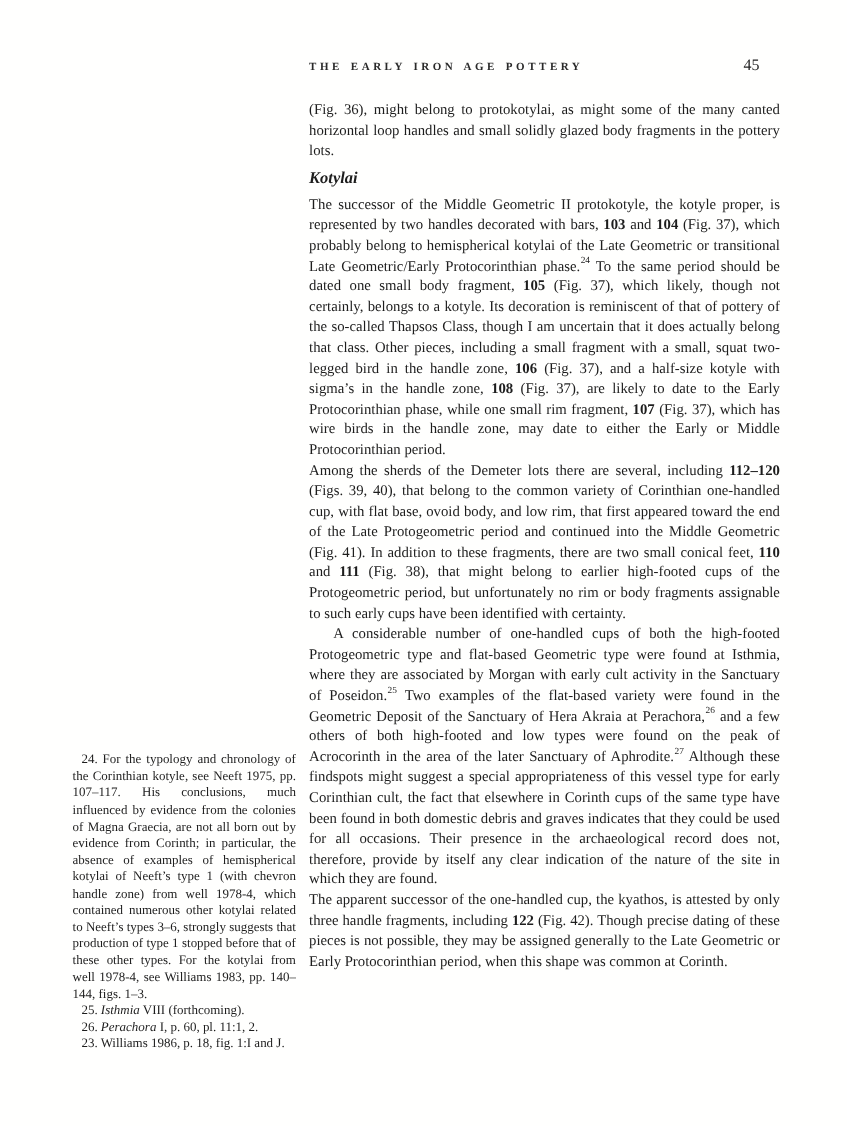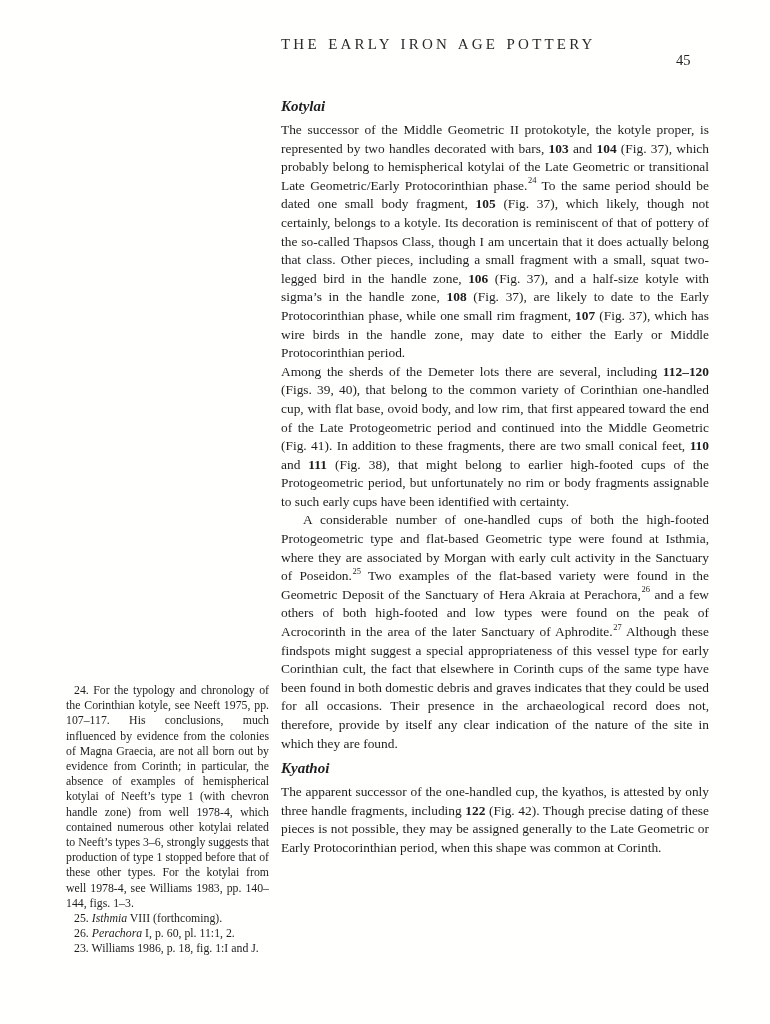--- a/index.html
+++ b/index.html
@@ -12,26 +12,26 @@
     width: 770px;
     height: 1024px;
     background: #fffffe;
     overflow: hidden;
     font-family: "Liberation Serif", serif;
     color: #1d1d1d;
   }
   .running-head {
     position: absolute;
     left: 281px;
-    top: 38px;
-    font-size: 15px;
+    top: 55px;
+    font-size: 10px;
     line-height: 13px;
     letter-spacing: 3.2px;
     word-spacing: 1.5px;
-    font-weight: 400;
+    font-weight: 700;
     color: #2a2a2a;
   }
   .page-number {
     position: absolute;
     left: 676px;
     top: 52px;
     font-size: 14.5px;
     line-height: 16px;
     color: #222;
   }
@@ -93,24 +93,24 @@
   <div class="page-number">45</div>
 
   <aside class="footnotes">
     <p class="footnote"><span>24. For the typology and chronology of the Corinthian kotyle, see Neeft 1975, pp. 107–117. His conclusions, much influenced by evidence from the colonies of Magna Graecia, are not all born out by evidence from Corinth; in particular, the absence of examples of hemispherical kotylai of Neeft’s type 1 (with chevron handle zone) from well 1978-4, which contained numerous other kotylai related to Neeft’s types 3–6, strongly suggests that production of type 1 stopped before that of these other types. For the kotylai from well 1978-4, see Williams 1983, pp. 140–144, figs. 1–3.</span></p>
     <p class="footnote"><span>25. </span><span class="italic">Isthmia</span><span> VIII (forthcoming).</span></p>
     <p class="footnote"><span>26. </span><span class="italic">Perachora</span><span> I, p. 60, pl. 11:1, 2.</span></p>
     <p class="footnote"><span>23. Williams 1986, p. 18, fig. 1:I and J.</span></p>
   </aside>
 
   <main class="text-col">
+    <p class="para"><span>(Fig. 36), might belong to protokotylai, as might some of the many canted horizontal loop handles and small solidly glazed body fragments in the pottery lots.</span></p>
 
     <h2 class="sec">Kotylai</h2>
     <p class="para"><span>The successor of the Middle Geometric II protokotyle, the kotyle proper, is represented by two handles decorated with bars, </span><span class="bold">103</span><span> and </span><span class="bold">104</span><span> (Fig. 37), which probably belong to hemispherical kotylai of the Late Geometric or transitional Late Geometric/Early Protocorinthian phase.</span><sup>24</sup><span> To the same period should be dated one small body fragment, </span><span class="bold">105</span><span> (Fig. 37), which likely, though not certainly, belongs to a kotyle. Its decoration is reminiscent of that of pottery of the so-called Thapsos Class, though I am uncertain that it does actually belong that class. Other pieces, including a small fragment with a small, squat two-legged bird in the handle zone, </span><span class="bold">106</span><span> (Fig. 37), and a half-size kotyle with sigma’s in the handle zone, </span><span class="bold">108</span><span> (Fig. 37), are likely to date to the Early Protocorinthian phase, while one small rim fragment, </span><span class="bold">107</span><span> (Fig. 37), which has wire birds in the handle zone, may date to either the Early or Middle Protocorinthian period.</span></p>
 
     <p class="para"><span>Among the sherds of the Demeter lots there are several, including </span><span class="bold">112–120</span><span> (Figs. 39, 40), that belong to the common variety of Corinthian one-handled cup, with flat base, ovoid body, and low rim, that first appeared toward the end of the Late Protogeometric period and continued into the Middle Geometric (Fig. 41). In addition to these fragments, there are two small conical feet, </span><span class="bold">110</span><span> and </span><span class="bold">111</span><span> (Fig. 38), that might belong to earlier high-footed cups of the Protogeometric period, but unfortunately no rim or body fragments assignable to such early cups have been identified with certainty.</span></p>
     <p class="para indent"><span>A considerable number of one-handled cups of both the high-footed Protogeometric type and flat-based Geometric type were found at Isthmia, where they are associated by Morgan with early cult activity in the Sanctuary of Poseidon.</span><sup>25</sup><span> Two examples of the flat-based variety were found in the Geometric Deposit of the Sanctuary of Hera Akraia at Perachora,</span><sup>26</sup><span> and a few others of both high-footed and low types were found on the peak of Acrocorinth in the area of the later Sanctuary of Aphrodite.</span><sup>27</sup><span> Although these findspots might suggest a special appropriateness of this vessel type for early Corinthian cult, the fact that elsewhere in Corinth cups of the same type have been found in both domestic debris and graves indicates that they could be used for all occasions. Their presence in the archaeological record does not, therefore, provide by itself any clear indication of the nature of the site in which they are found.</span></p>
 
-    <h2 class="sec">Kyathoi</h2>
     <p class="para"><span>The apparent successor of the one-handled cup, the kyathos, is attested by only three handle fragments, including </span><span class="bold">122</span><span> (Fig. 42). Though precise dating of these pieces is not possible, they may be assigned generally to the Late Geometric or Early Protocorinthian period, when this shape was common at Corinth.</span></p>
   </main>
 
 </div>
 
 </body></html>

